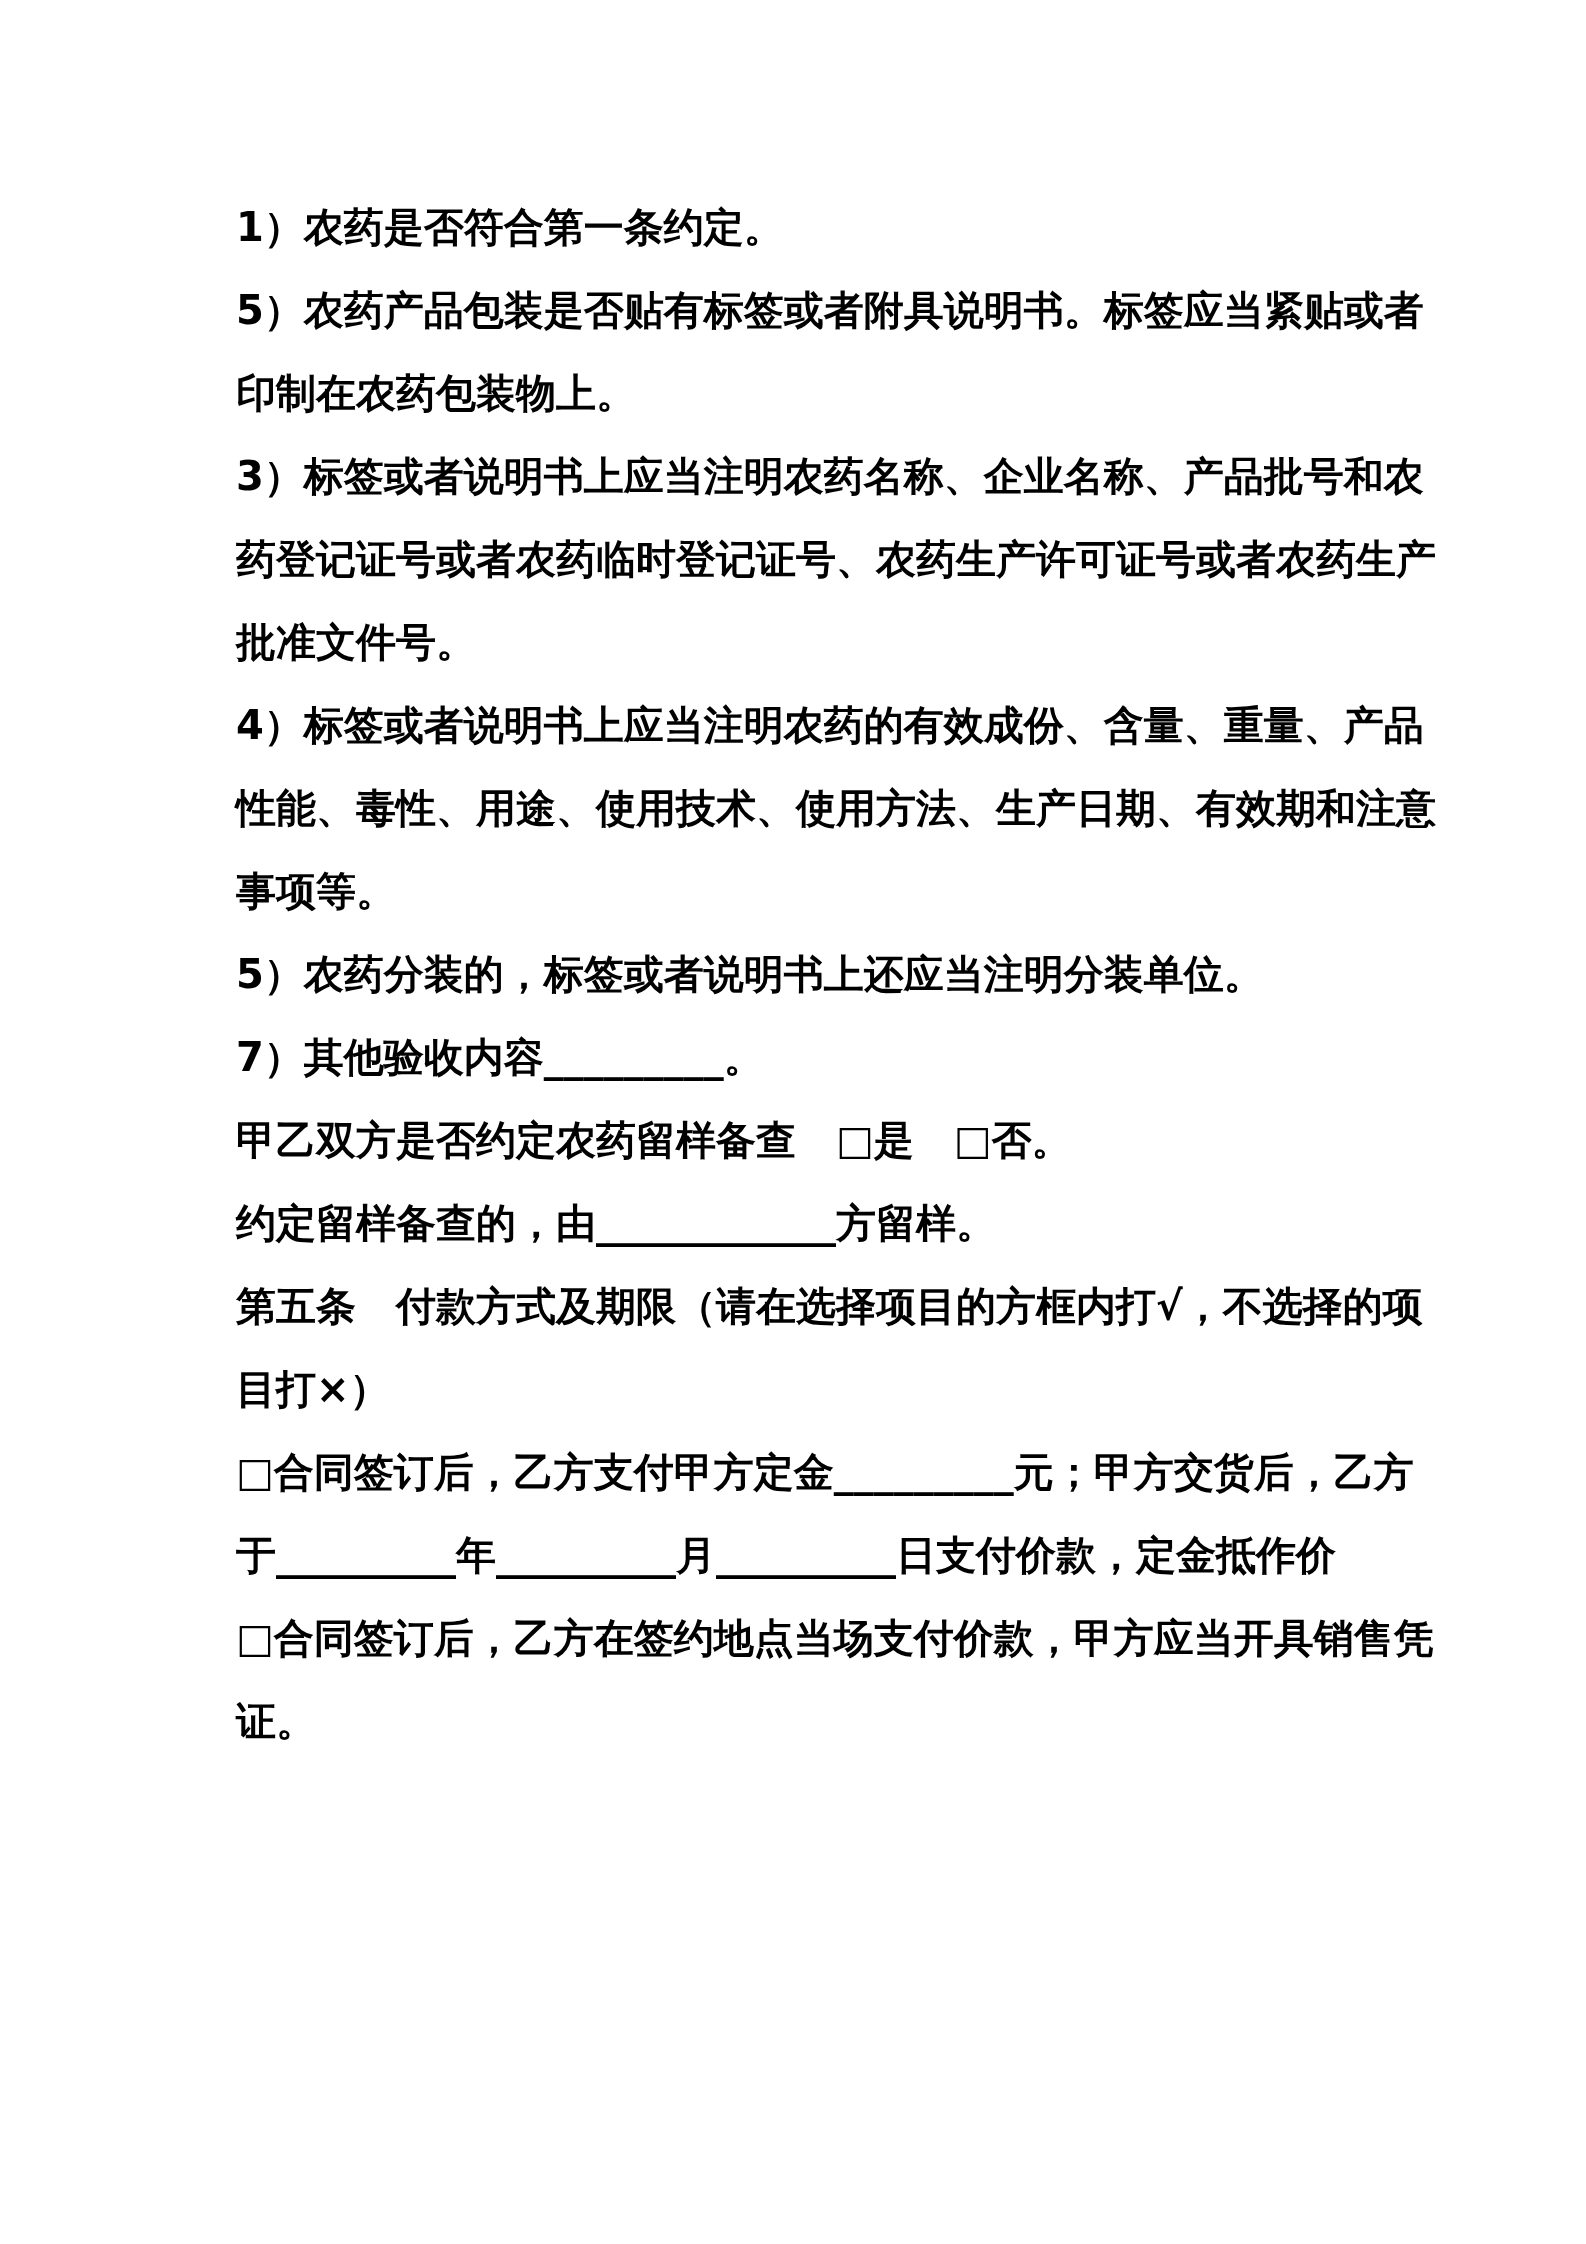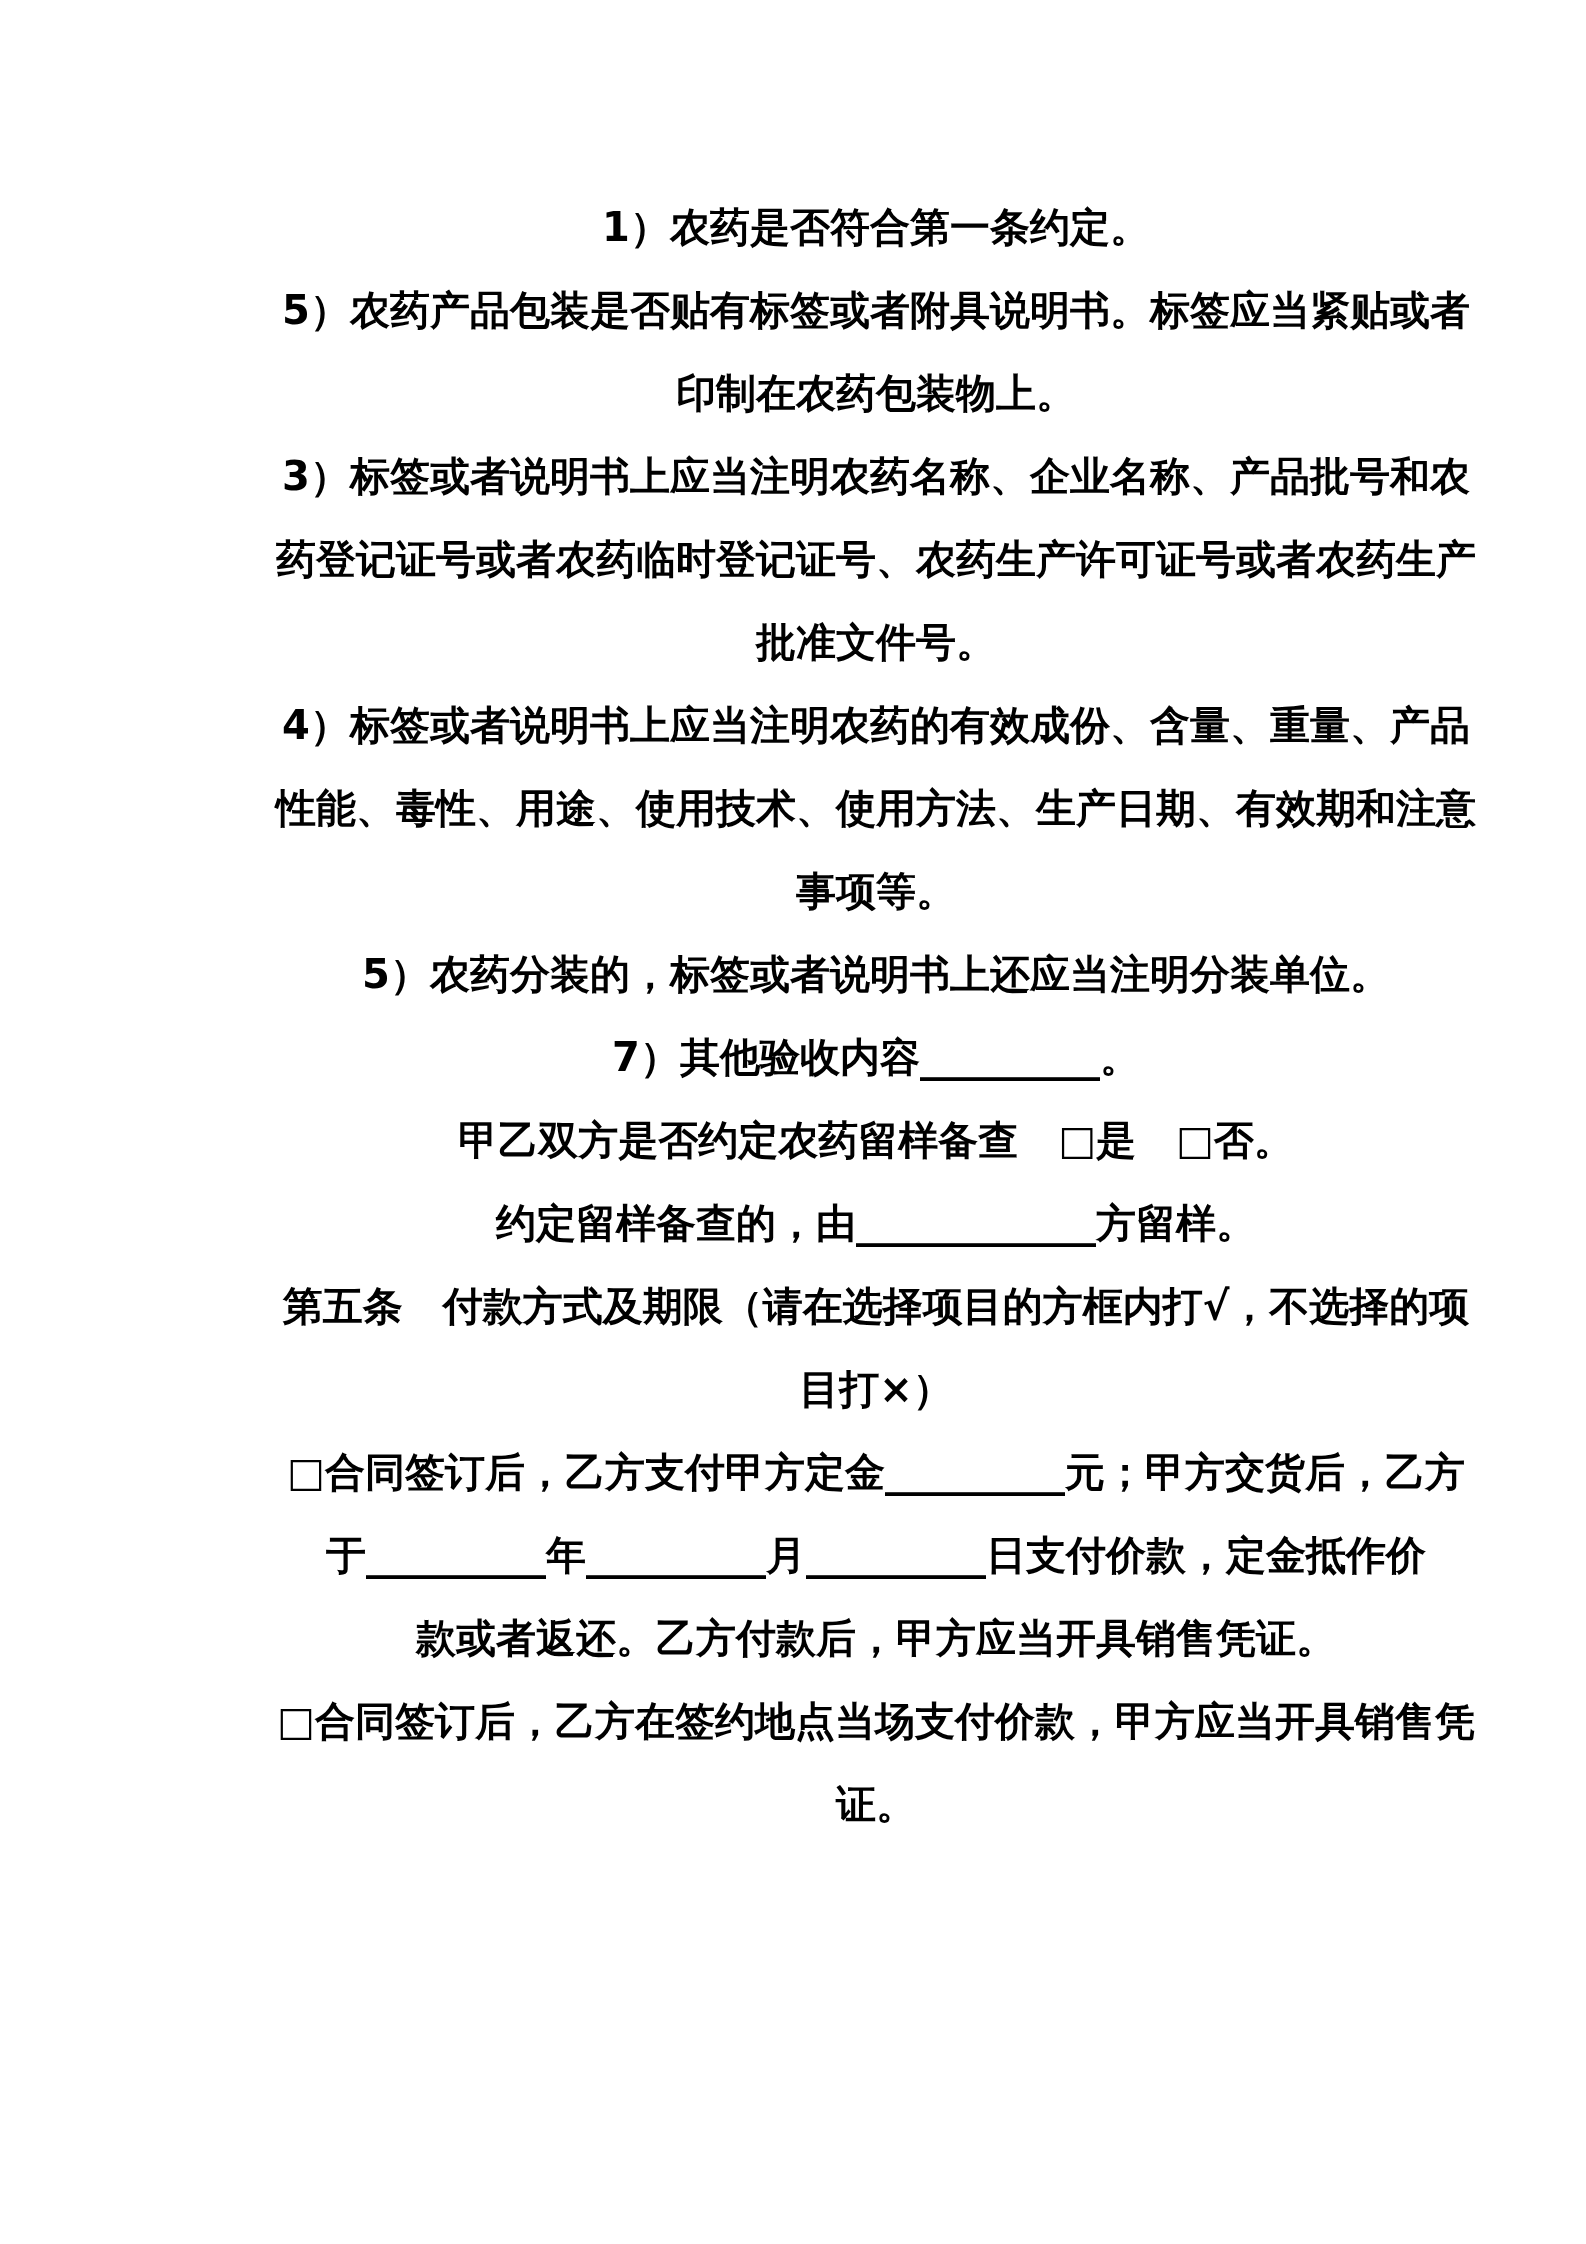--- a/index.html
+++ b/index.html
@@ -21,21 +21,20 @@
   }
   .doc-line {
     font-family: "DejaVu Sans", sans-serif;
     font-weight: 700;
     font-size: 40px;
     line-height: 83px;
     height: 83px;
     color: #000000;
     white-space: pre;
     letter-spacing: 0;
-    text-align: center;
   }
 </style>
 </head>
 <body>
 
 <div class="page">
   <div class="doc-line">1）农药是否符合第一条约定。</div>
   <div class="doc-line">5）农药产品包装是否贴有标签或者附具说明书。标签应当紧贴或者</div>
   <div class="doc-line">印制在农药包装物上。</div>
   <div class="doc-line">3）标签或者说明书上应当注明农药名称、企业名称、产品批号和农</div>
@@ -45,16 +44,15 @@
   <div class="doc-line">性能、毒性、用途、使用技术、使用方法、生产日期、有效期和注意</div>
   <div class="doc-line">事项等。</div>
   <div class="doc-line">5）农药分装的，标签或者说明书上还应当注明分装单位。</div>
   <div class="doc-line">7）其他验收内容_________。</div>
   <div class="doc-line">甲乙双方是否约定农药留样备查　□是　□否。</div>
   <div class="doc-line">约定留样备查的，由____________方留样。</div>
   <div class="doc-line">第五条　付款方式及期限（请在选择项目的方框内打√，不选择的项</div>
   <div class="doc-line">目打×）</div>
   <div class="doc-line">□合同签订后，乙方支付甲方定金_________元；甲方交货后，乙方</div>
   <div class="doc-line">于_________年_________月_________日支付价款，定金抵作价</div>
-  <div class="doc-line">款或者返还。乙方付款后，甲方应当开具销售凭证。</div>
   <div class="doc-line">□合同签订后，乙方在签约地点当场支付价款，甲方应当开具销售凭</div>
   <div class="doc-line">证。</div>
 </div>
 
 </body></html>

